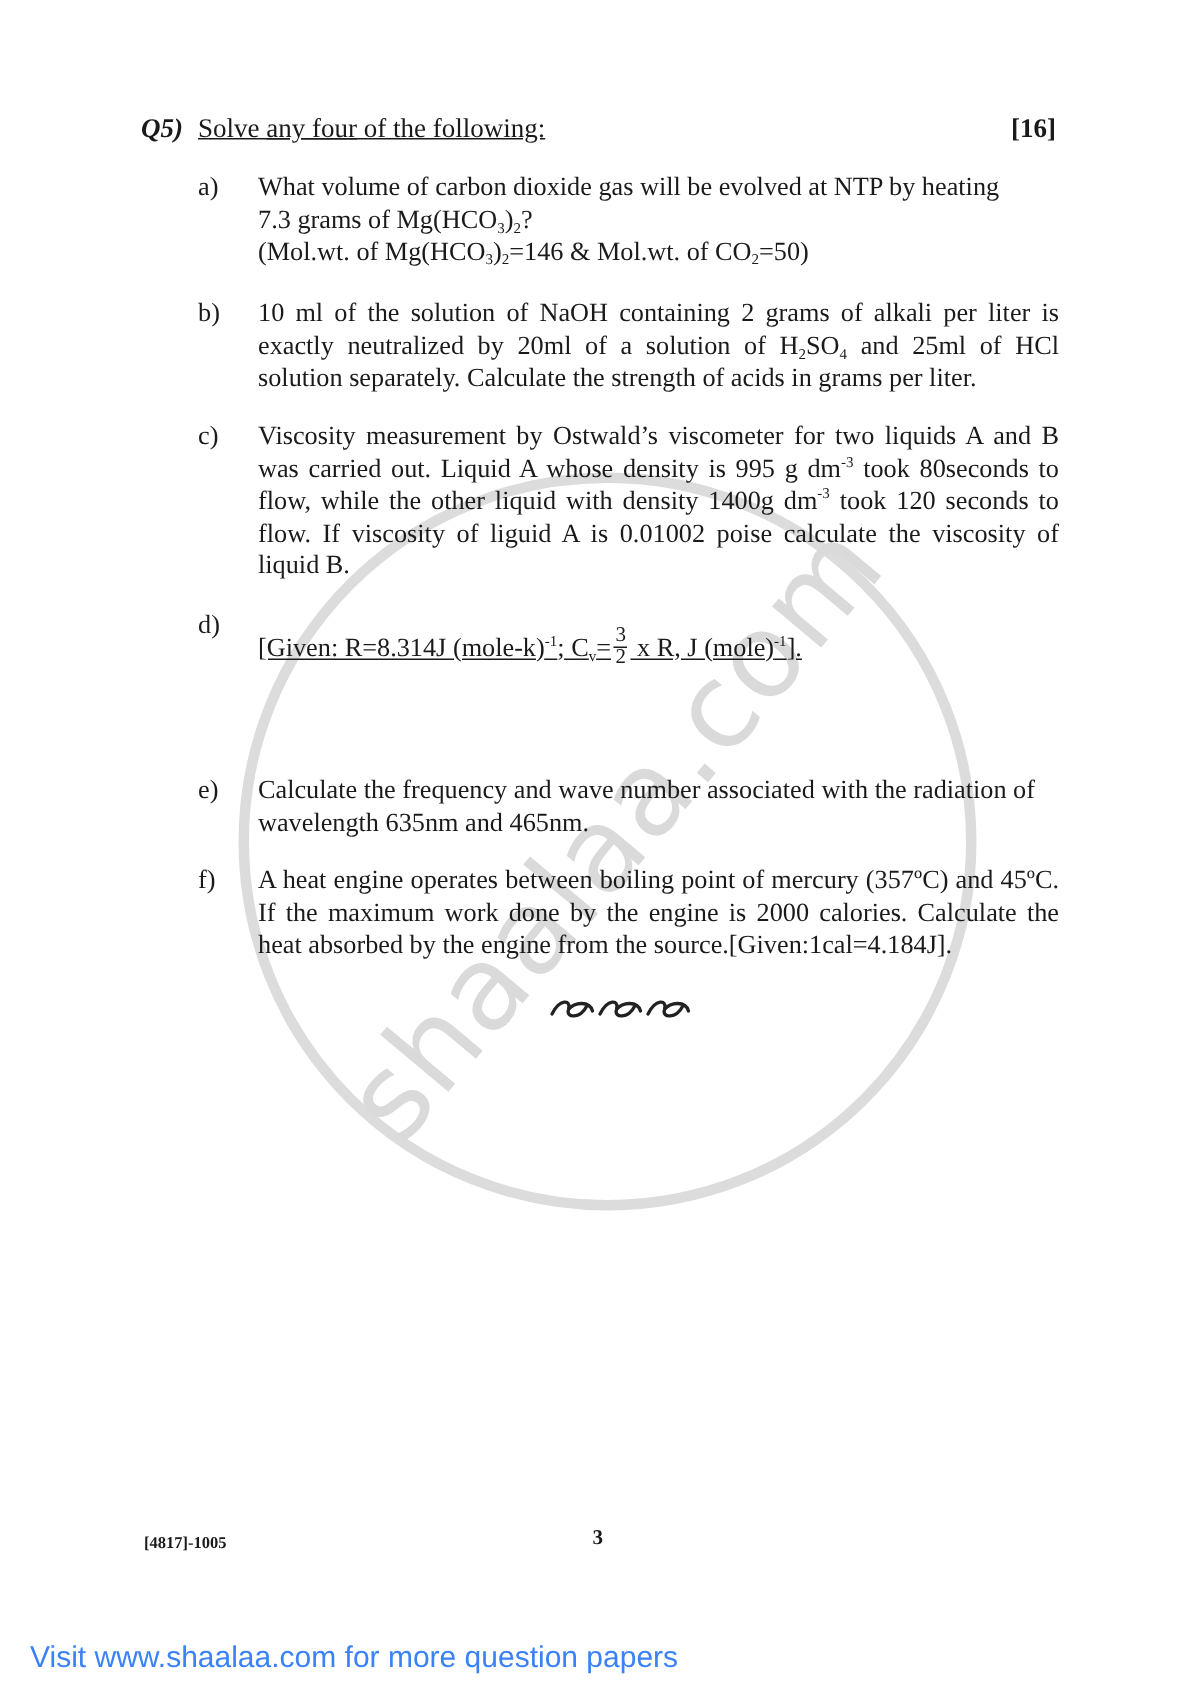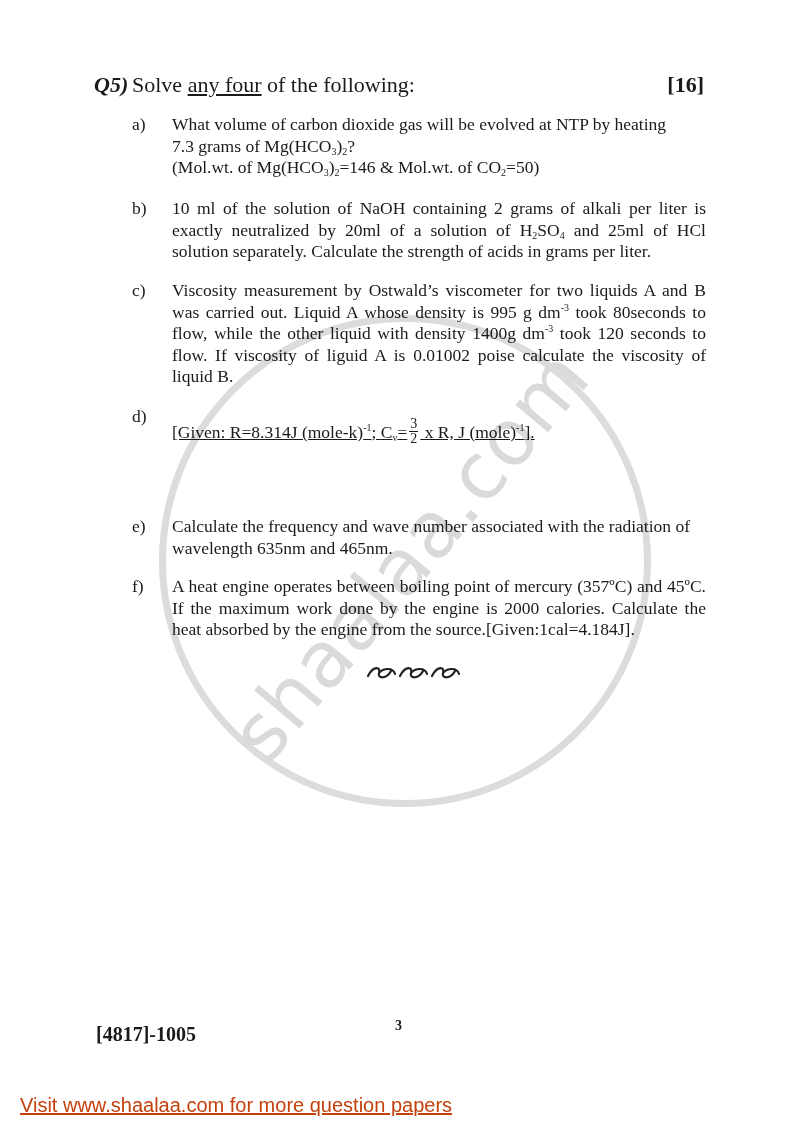--- a/index.html
+++ b/index.html
@@ -11,39 +11,39 @@
     position: absolute; left: 159px; top: 315px; width: 478px; height: 478px;
     border: 7px solid #dcdcdc; border-radius: 50%; box-sizing: content-box; z-index: 0;
   }
   .watermark-text {
     position: absolute; left: 150px; top: 510px; width: 520px; text-align: center;
     font-family: "DejaVu Sans", "Liberation Sans", sans-serif; font-size: 78px; color: #dadada;
     transform: rotate(-50deg); transform-origin: 50% 50%; letter-spacing: 1px; z-index: 0;
   }
   .content { position: relative; z-index: 1; }
   .q-header {
-    position: absolute; left: 94px; top: 74px; width: 610px; font-size: 22px; line-height: 22px;
+    position: absolute; left: 94px; top: 74px; width: 610px; font-size: 18px; line-height: 22px; text-decoration: underline;
   }
   .q-num { font-weight: bold; font-style: italic; display: inline-block; width: 38px; }
   .u { text-decoration: underline; }
   .marks { position: absolute; right: 0; top: 0; font-weight: bold; }
   .item { position: absolute; left: 132px; width: 574px; font-size: 17.5px; line-height: 21.5px; }
   .item .lbl { position: absolute; left: 0; top: 0; width: 36px; }
   .item .txt { margin-left: 40px; text-align: justify; }
   sub, sup { font-size: 10px; line-height: 0; }
   sub { vertical-align: -3px; }
   sup { vertical-align: 7px; }
   .given { margin-top: 13px; }
   .frac { display: inline-block; vertical-align: middle; text-align: center; font-size: 14px; line-height: 14px; margin: 0 2px; position: relative; top: -2px; }
   .frac .n { display: block; border-bottom: 1px solid #1a1a1a; padding: 0 1px; }
   .frac .d { display: block; }
   .ornament { position: absolute; left: 365px; top: 662px; font-size: 22px; letter-spacing: -2px; color: #222; font-family: "DejaVu Serif", serif; }
-  .footer-code { position: absolute; left: 96px; top: 1023px; font-weight: bold; font-size: 20px; }
+  .footer-code { position: absolute; left: 96px; top: 1023px; font-weight: bold; font-size: 11px; }
   .page-num { position: absolute; left: 395px; top: 1018px; font-weight: bold; font-size: 14px; }
-  .visit { position: absolute; left: 20px; top: 1094px; font-family: "Liberation Sans", "DejaVu Sans", sans-serif; font-size: 20px; color: #c2410c; text-decoration: underline; }
+  .visit { position: absolute; left: 20px; top: 1094px; font-family: "Liberation Sans", "DejaVu Sans", sans-serif; font-size: 20px; color: #3b82f6; }
 </style>
 </head>
 <body>
 
 <div class="watermark-circle"></div>
 <div class="watermark-text">shaalaa.com</div>
 
 <div class="content">
 
   <div class="q-header">

